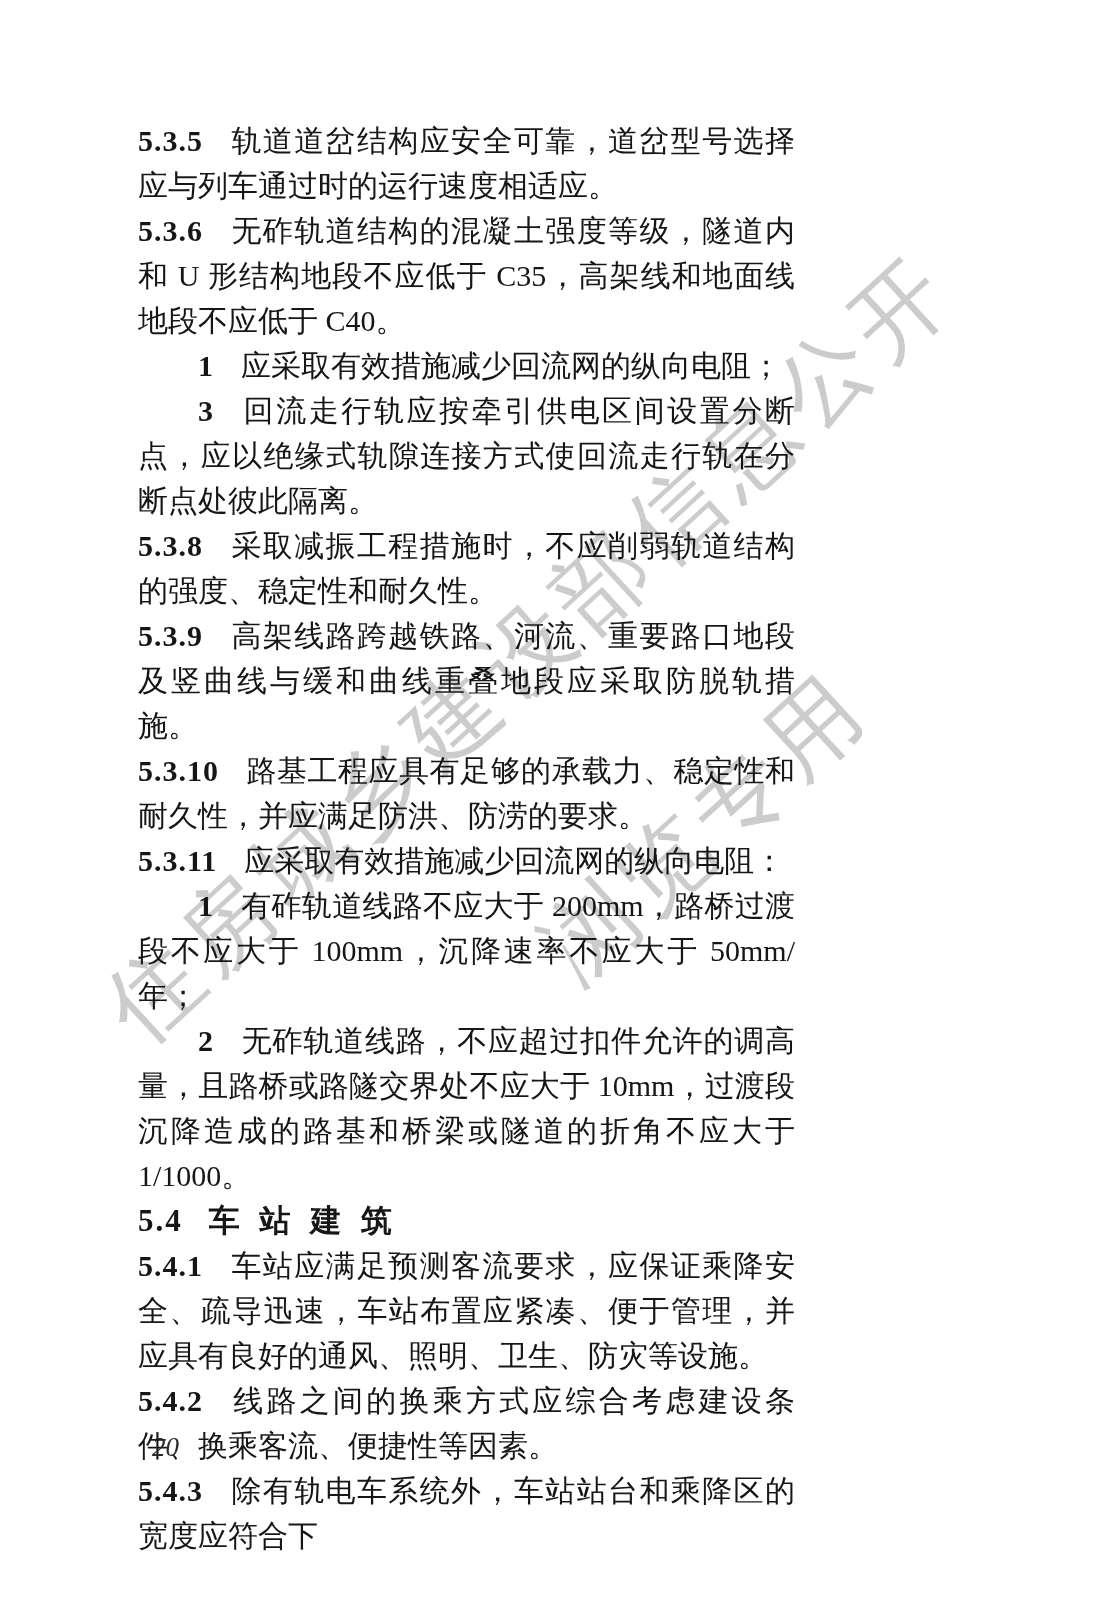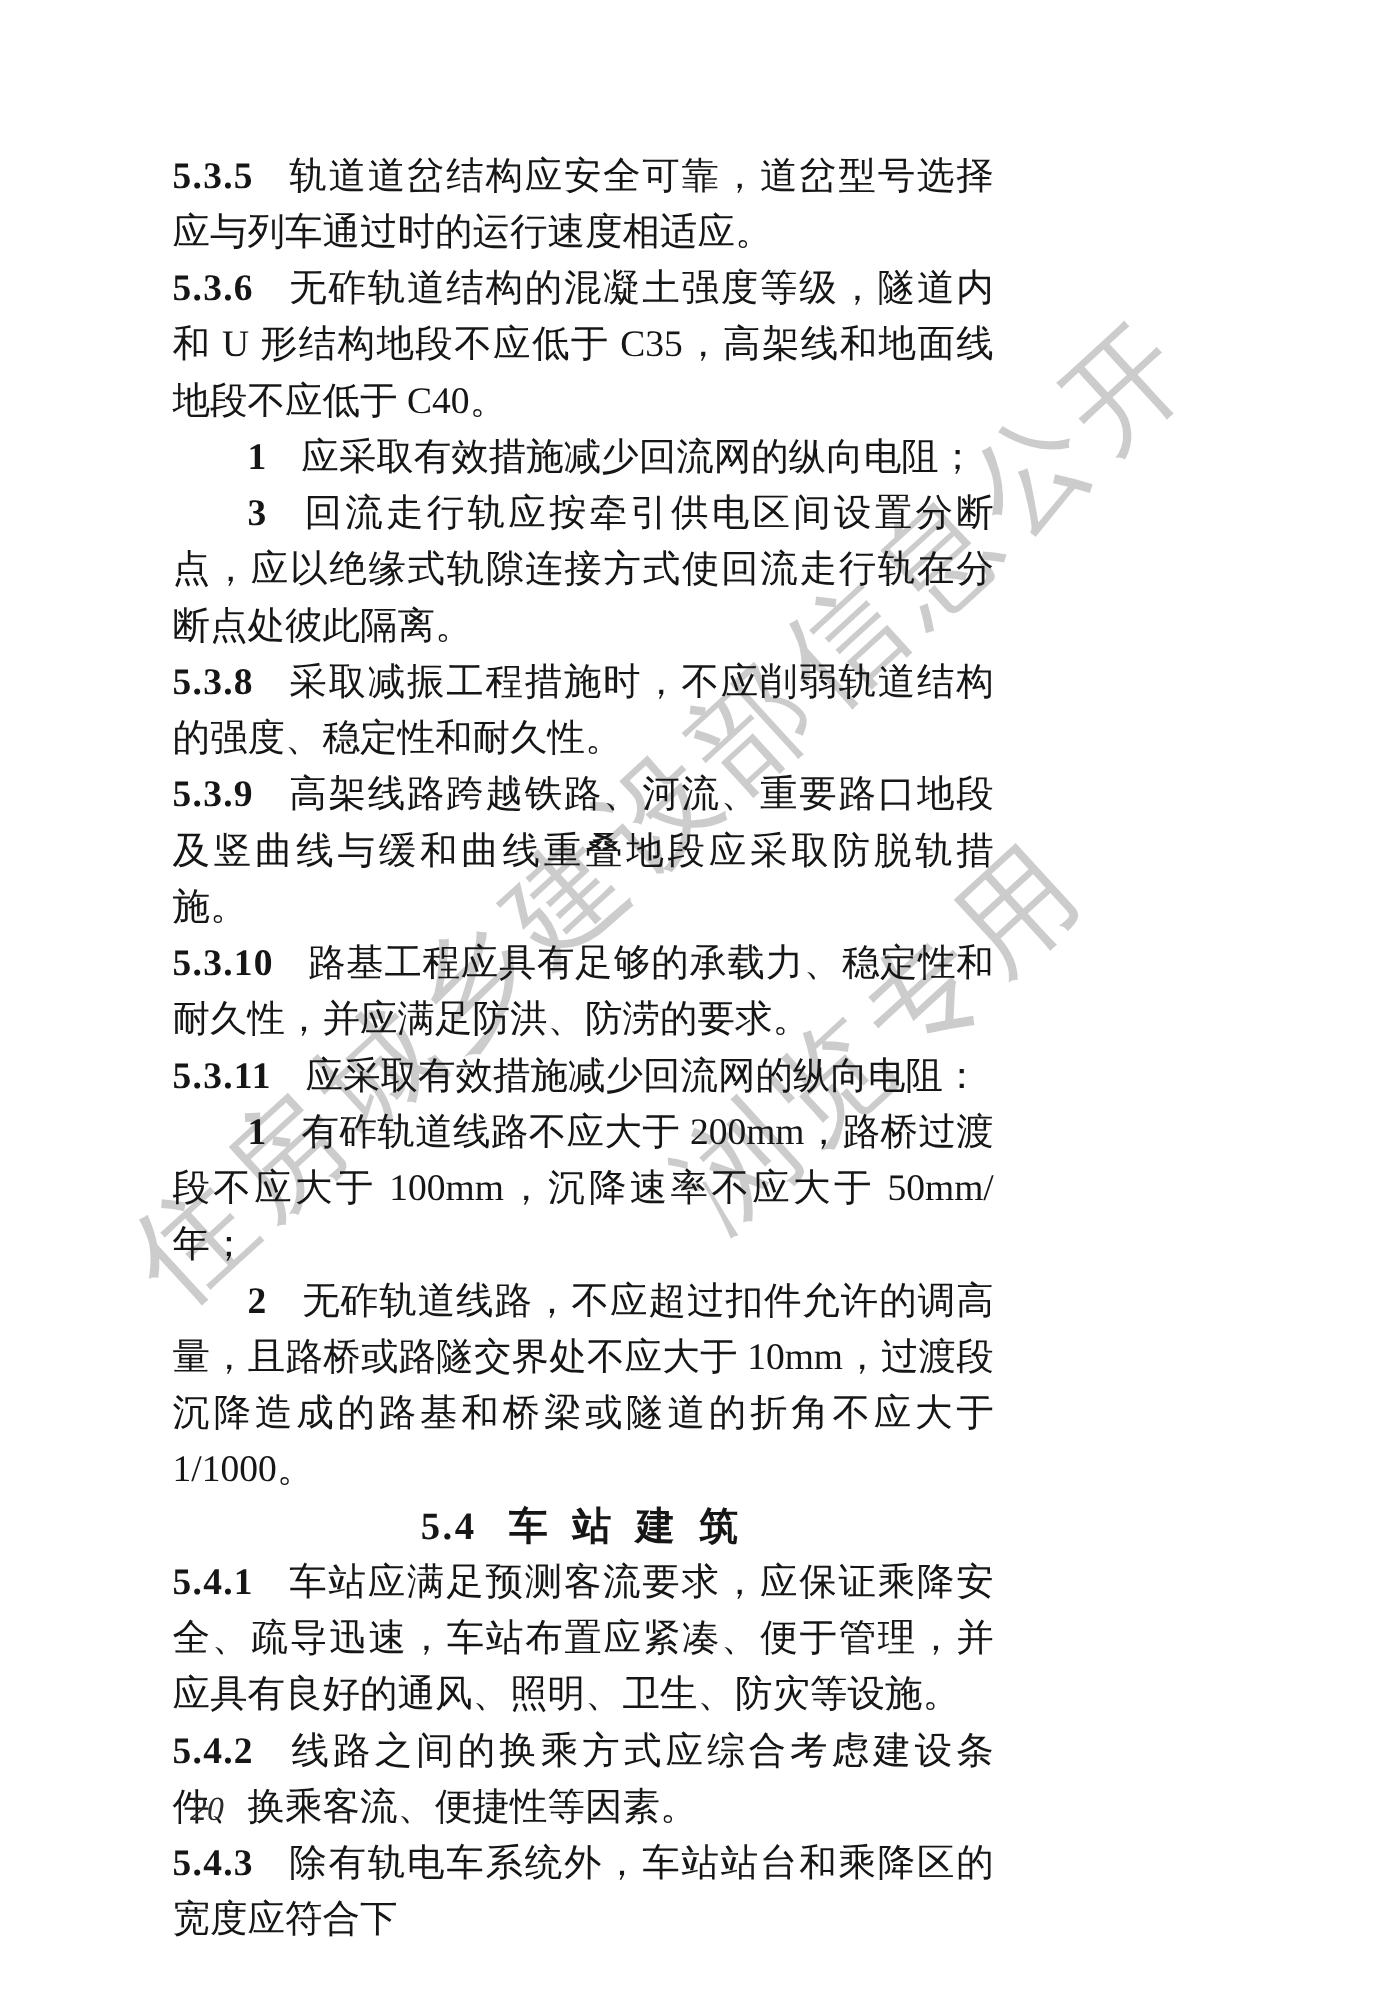--- a/index.html
+++ b/index.html
@@ -46,21 +46,20 @@
     font-weight: bold;
     letter-spacing: 1px;
     padding-right: 27px;
     font-family: "Liberation Serif", "DejaVu Serif", serif;
   }
   .heading {
     margin: 12px 0;
     font-size: 31px;
     line-height: 45px;
     font-weight: bold;
-    text-align: center;
     text-indent: 0;
   }
   .hnum { padding-right: 26px; letter-spacing: 2px; }
   .htitle { letter-spacing: 6px; }
   .pageno {
     position: absolute;
     z-index: 2;
     left: 152px;
     top: 1432px;
     font-size: 27px;

